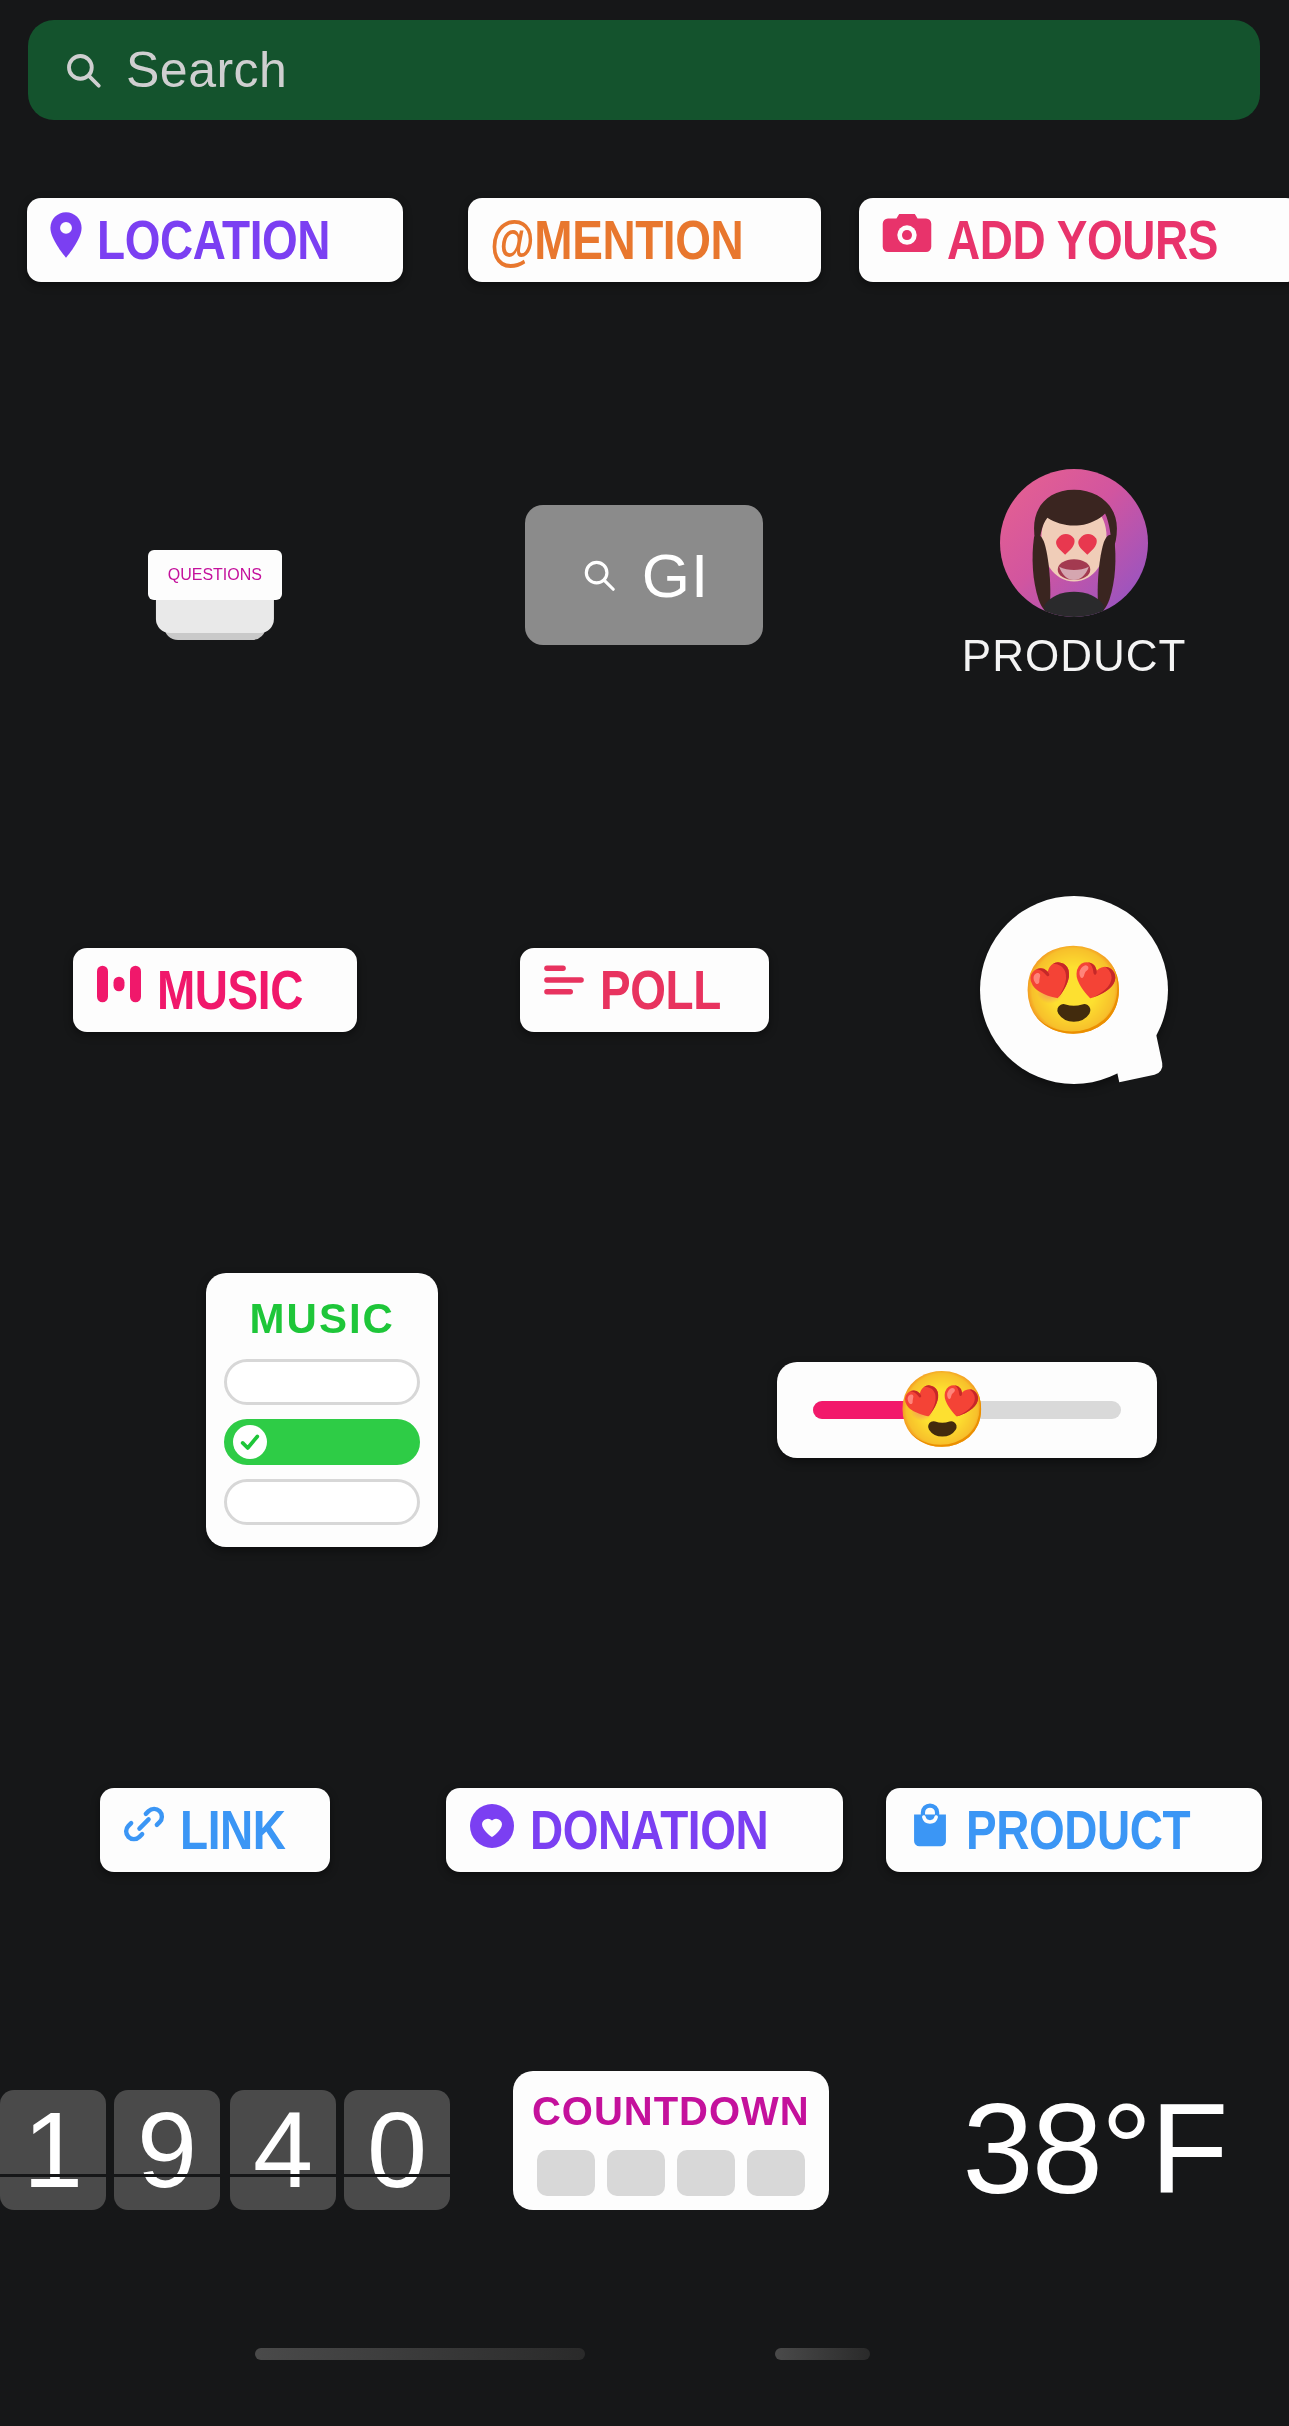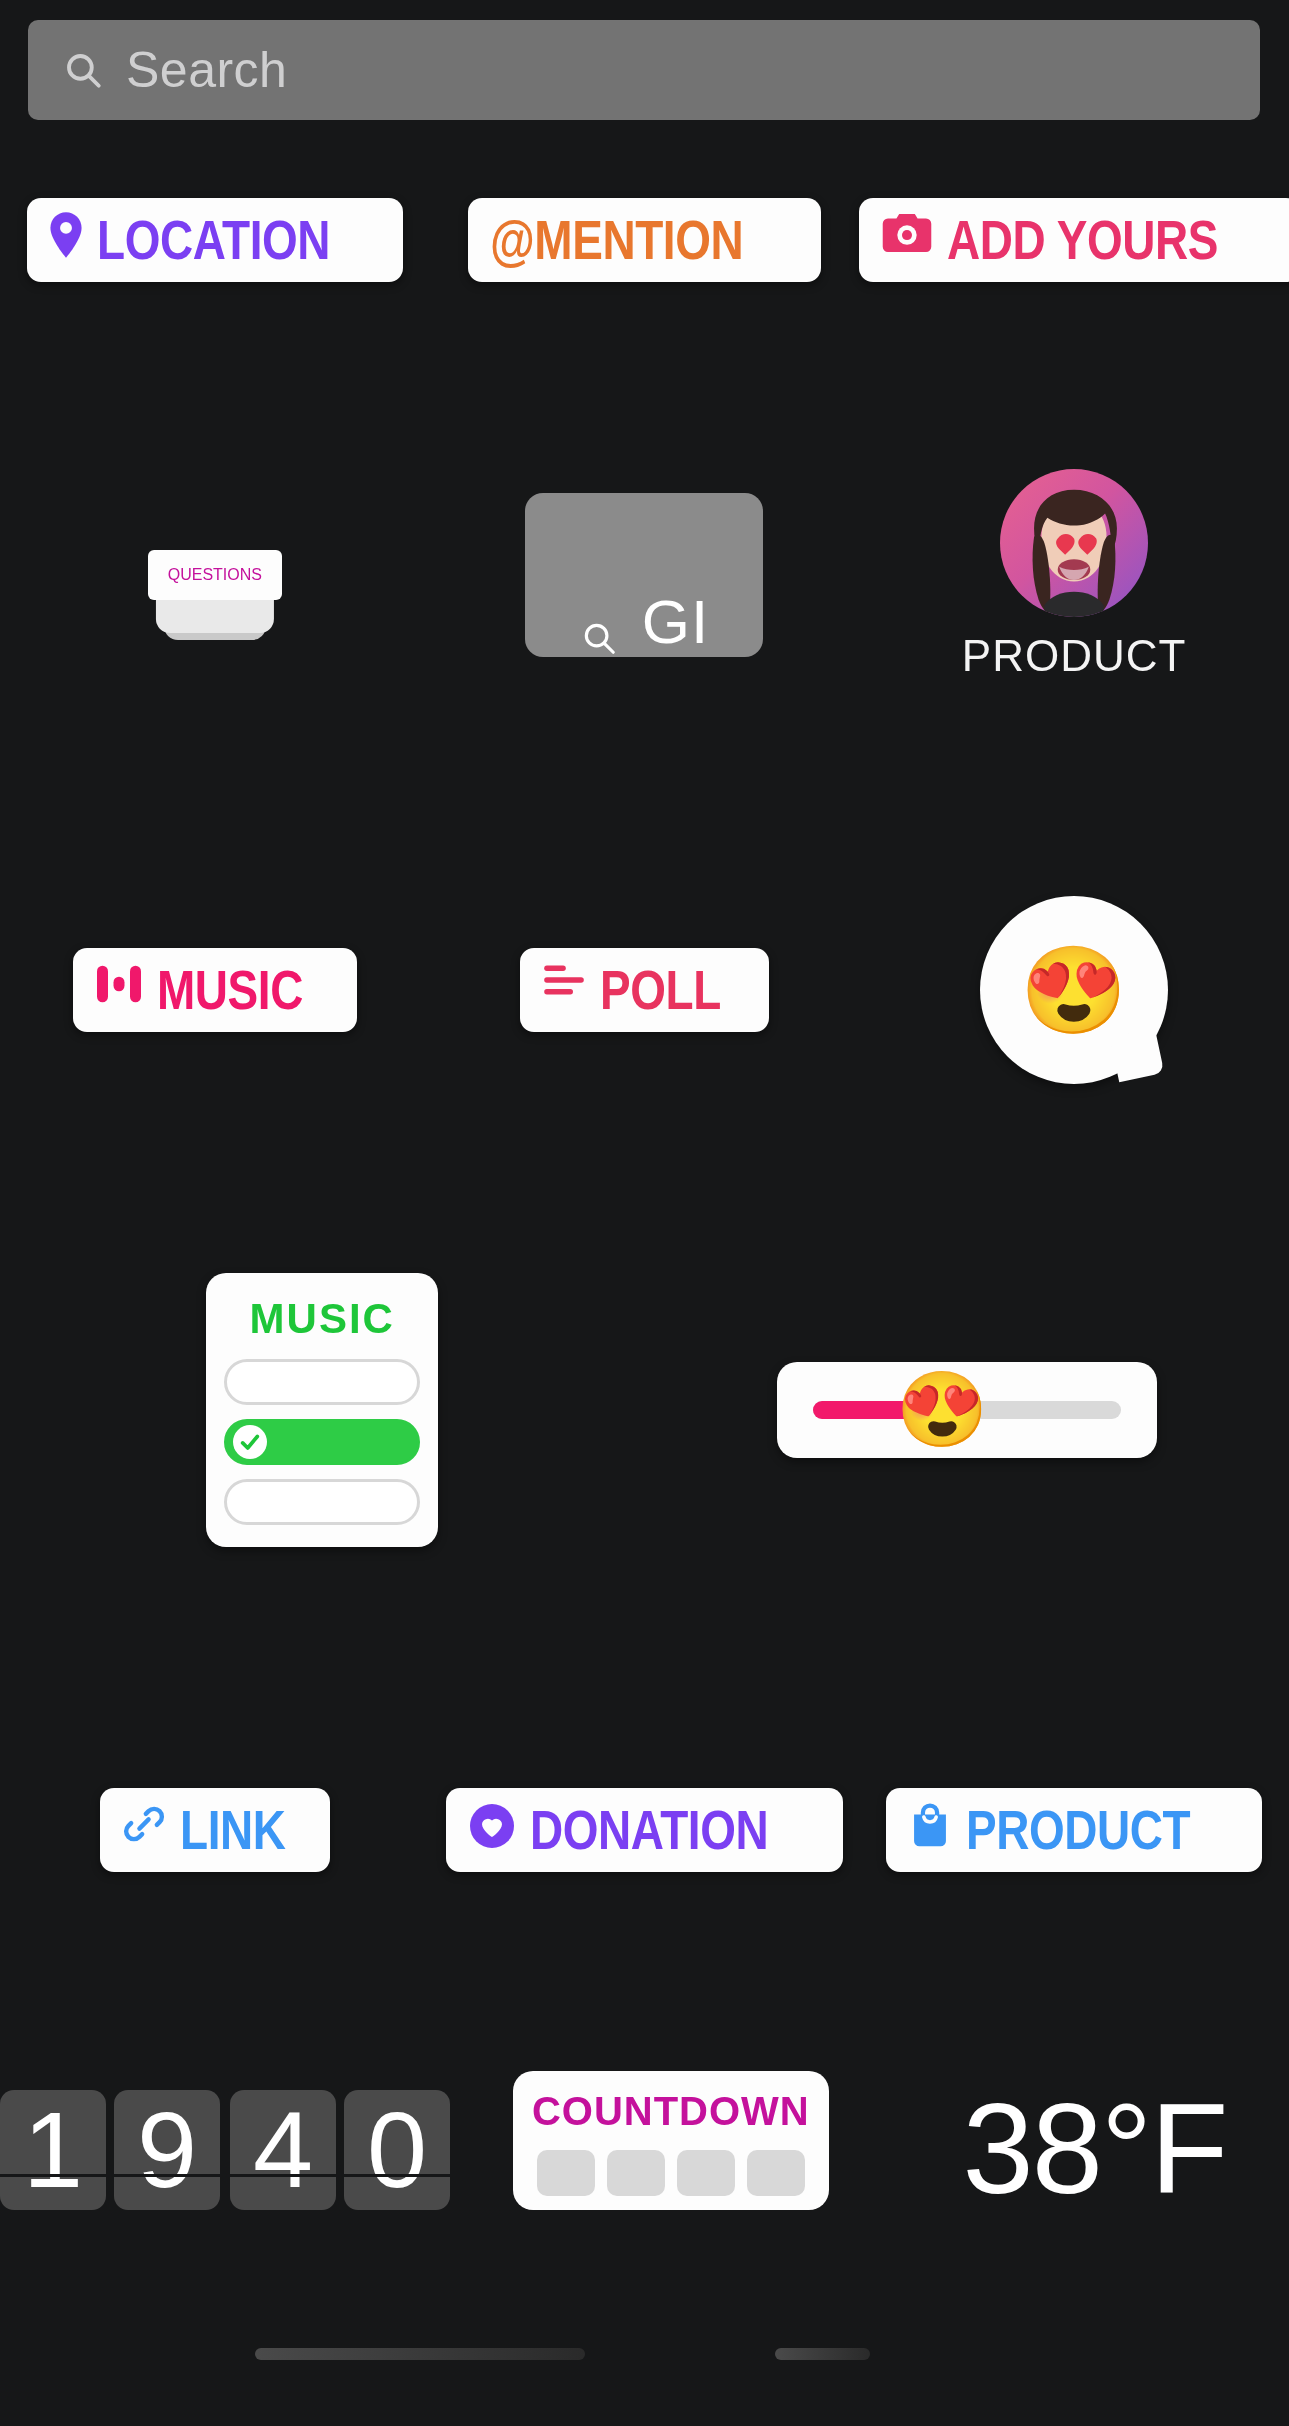--- a/index.html
+++ b/index.html
@@ -13,22 +13,22 @@
     position:relative;
     width:1289px; height:2426px;
     background:#161718;
   }
 
   
   .search-bar {
     position:absolute;
     left:28px; top:20px;
     width:1232px; height:100px;
-    background:#737373;
-    border-radius:10px;
+    background:#14532d;
+    border-radius:26px;
     display:flex; align-items:center;
     padding:0 34px;
     gap:22px;
   }
   .search-icon { width:42px; height:42px; flex:0 0 auto; display:block; }
   .search-text {
     font-size:50px;
     color:#cfcfd0;
     font-family:"Liberation Sans", sans-serif;
     letter-spacing:0.5px;
@@ -85,22 +85,22 @@
     position:absolute; left:50%; transform:translateX(-50%);
     border-bottom-left-radius:14px; border-bottom-right-radius:14px;
     border-top-left-radius:4px; border-top-right-radius:4px;
   }
   .q-shadow1 { width:88%; height:40px; background:#e9e9e9; top:86%; z-index:2; }
   .q-shadow2 { width:76%; height:40px; background:#c9c9c9; top:100%; z-index:1; }
 
   .gif-box {
     background:#8b8b8b;
     border-radius:18px;
-    width:238px; height:164px;
-    display:flex; align-items:flex-end; justify-content:center;
+    width:238px; height:140px;
+    display:flex; align-items:center; justify-content:center;
     gap:24px;
     overflow:hidden;
   }
   .gif-box .gif-txt {
     color:#ffffff;
     font-size:62px;
     font-family:"Liberation Sans", sans-serif;
     letter-spacing:1px;
   }
 

